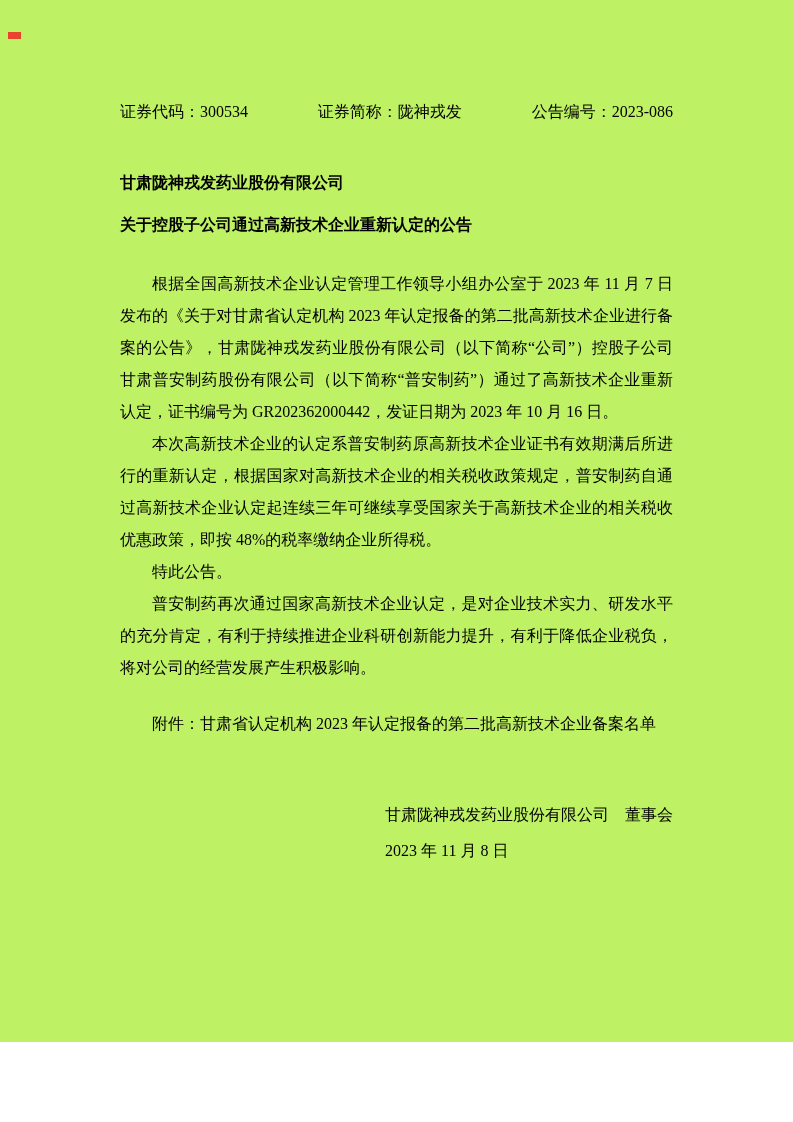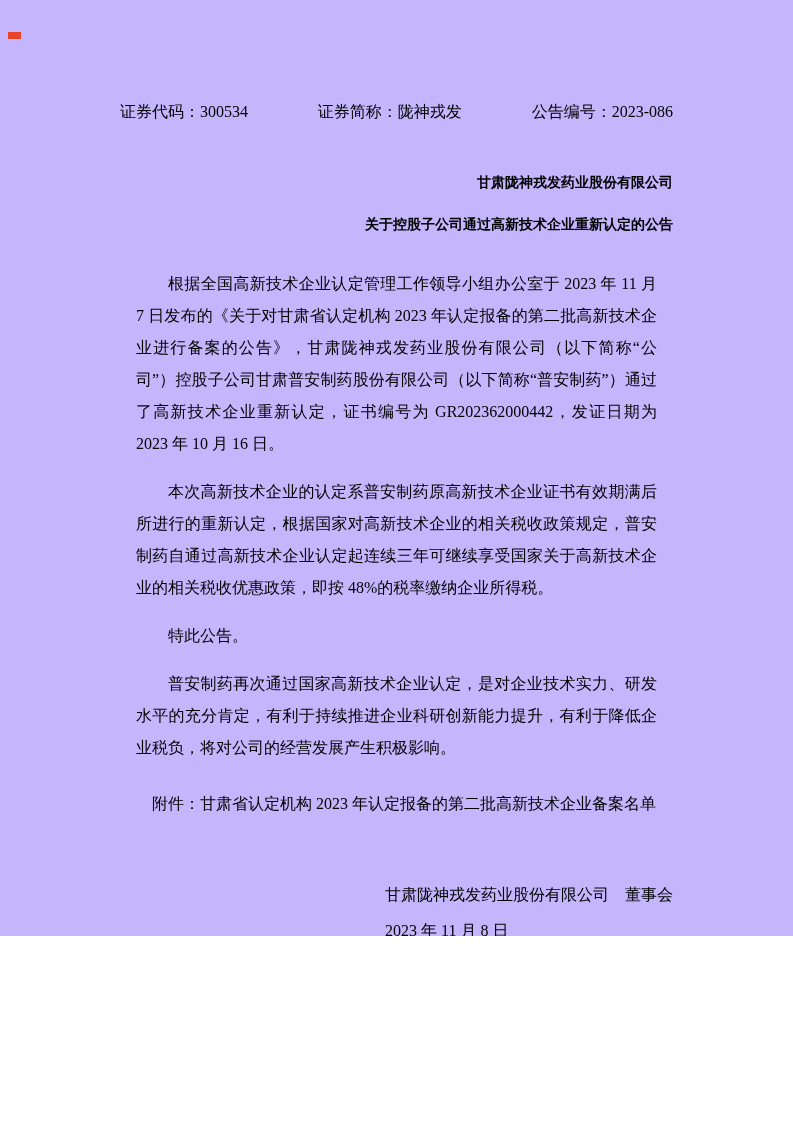--- a/index.html
+++ b/index.html
@@ -3,22 +3,22 @@
 <meta charset="utf-8">
 <style>
   html, body {
     margin: 0;
     padding: 0;
     background: #ffffff;
   }
   .page {
     position: relative;
     width: 793px;
-    height: 936px;
-    background: #c4b5fd;
+    height: 1042px;
+    background: #bef264;
     font-family: "Liberation Serif", "DejaVu Serif", serif;
     color: #000000;
     overflow: hidden;
     box-sizing: border-box;
   }
   .red-mark {
     position: absolute;
     left: 8px;
     top: 32px;
     width: 13px;
@@ -33,35 +33,35 @@
   }
   .header-row {
     display: flex;
     justify-content: space-between;
     font-size: 16px;
     line-height: 22px;
     white-space: nowrap;
   }
   .title-block {
     margin-top: 39px;
-    text-align: right;
+    text-align: left;
     font-weight: bold;
-    font-size: 14px;
+    font-size: 16px;
     line-height: 42px;
   }
   .disclaimer {
     margin: 37px 0 0 0;
     font-weight: bold;
     font-size: 16px;
     line-height: 34px;
     text-indent: 2em;
     text-align: justify;
   }
   .body-para {
-    margin: 16px;
+    margin: 0;
     font-size: 16px;
     line-height: 32px;
     text-indent: 2em;
     text-align: justify;
   }
   .body-para.first {
     margin-top: 22px;
   }
   .attachment {
     margin: 24px 0 0 0;

